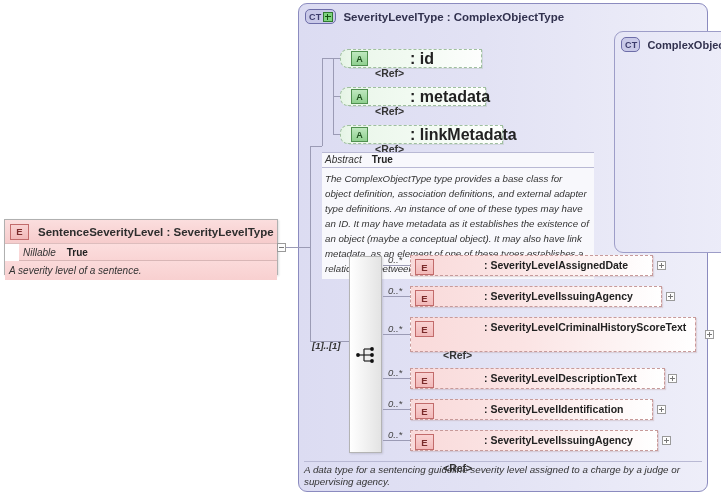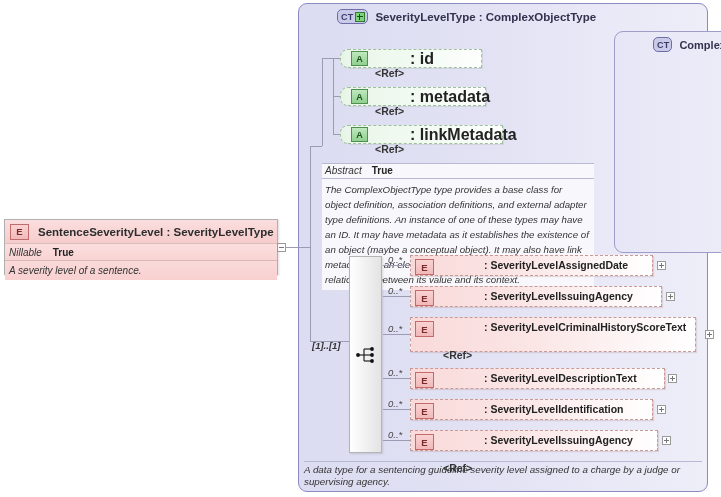--- a/index.html
+++ b/index.html
@@ -38,21 +38,20 @@
   .ct-badge {
     display: inline-flex; align-items: center;
     border: 1px solid #6d6da8;
     border-radius: 5px;
     background: #c9c9e8;
     padding: 0px 2px 0px 3px;
     height: 13px;
     font-size: 9px; font-weight: bold;
     color: #3b3b6b;
     letter-spacing: 0.2px;
-    margin-left: 32px;
   }
   .ct-badge .plusbox {
     display: inline-block;
     width: 8px; height: 8px;
     margin-left: 2px;
     background: #7ed37e;
     border: 1px solid #2f7a2f;
     position: relative;
   }
   .ct-badge .plusbox::before,
@@ -129,21 +128,21 @@
 
   
   #abstract-panel {
     position: absolute;
     left: 322px; top: 152px;
     width: 272px;
     box-sizing: border-box;
     background: #f7f7fc;
     border: 1px solid #b9b9d4;
     border-bottom: none;
-    border-left: none; border-right: none; margin-top: 11px;
+    border-left: none; border-right: none;
   }
   .abs-row {
     display: flex; align-items: baseline; gap: 10px;
     padding: 1px 3px 2px 3px;
     border-bottom: 1px solid #b9b9d4;
     background: #f8f8fc;
   }
   .abs-key { font-style: italic; font-size: 10px; color: #333; }
   .abs-val { font-size: 10px; font-weight: bold; color: #222; }
   .abs-doc {
@@ -185,20 +184,21 @@
     font-size: 11.5px; font-weight: bold; color: #2d2d2d;
     white-space: nowrap;
   }
   #elem-box-prop {
     height: 16px;
     display: flex; align-items: center; gap: 11px;
     padding-left: 4px;
     background: linear-gradient(to bottom, #fcdede, #f9d4d4);
     border-bottom: 1px solid #d8b6b6;
     font-size: 10px;
+    margin-left: 14px;
   }
   #elem-box-prop .k { font-style: italic; color: #333; }
   #elem-box-prop .v { font-weight: bold; color: #222; }
   #elem-box-doc {
     padding: 2px 4px;
     font-style: italic; font-size: 10px; color: #333;
     background: linear-gradient(to bottom, #fbdada, #f8d0d0);
     height: 15px;
     display: flex; align-items: center;
   }

